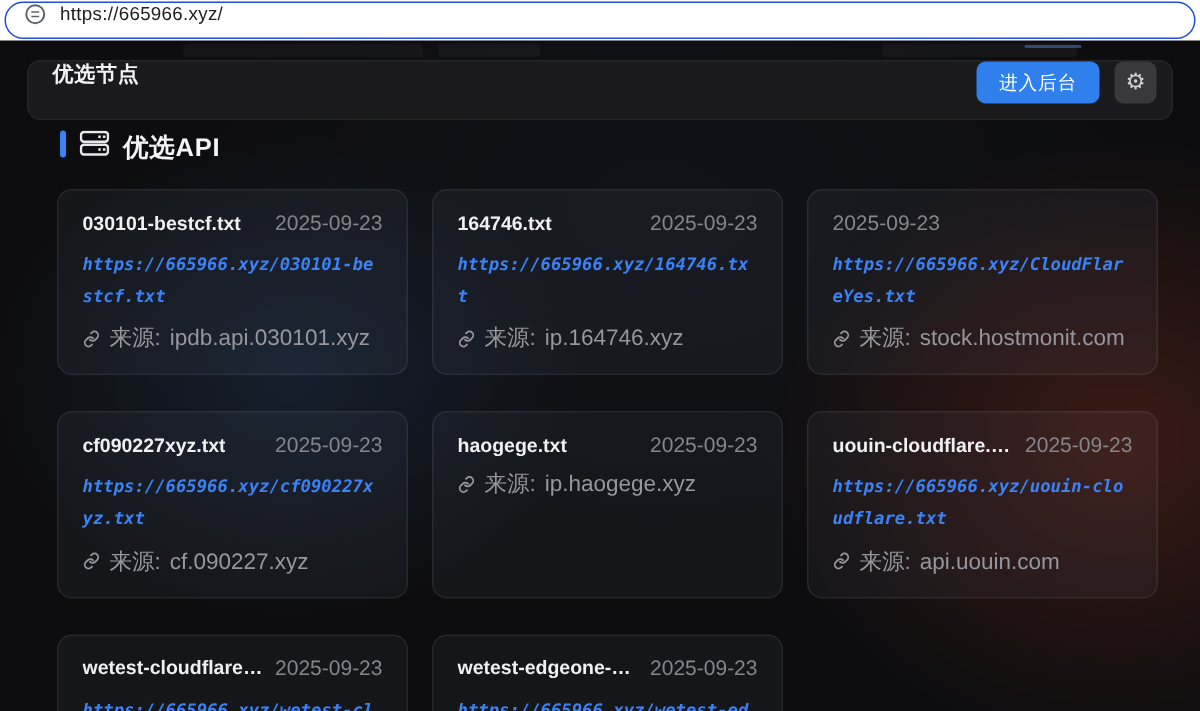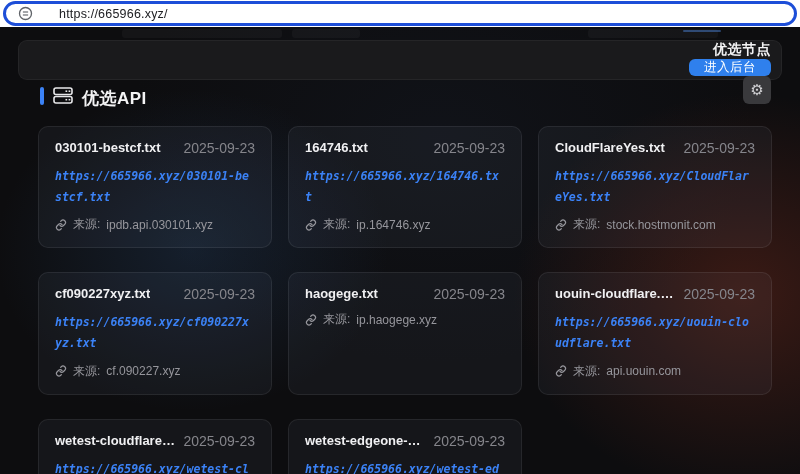--- a/index.html
+++ b/index.html
@@ -2,22 +2,22 @@
 <html><head>
 <meta charset="utf-8">
 <style>
   * { margin:0; padding:0; box-sizing:border-box; }
   html,body { width:800px; height:474px; overflow:hidden; background:#ffffff;
     font-family:"Liberation Sans", sans-serif; }
   .screen { position:relative; width:800px; height:474px; }
 
   
   .addressbar { position:absolute; left:3px; right:3px; top:1px; height:25px;
-    background:#ffffff; border:3px solid #1d4ed8; border-radius:13px;
-    display:flex; align-items:center; padding:0 12px; gap:26px; z-index:5; }
+    background:#ffffff; border:1px solid #1d4ed8; border-radius:13px;
+    display:flex; padding:0 12px; gap:9px; z-index:5; }
   .addressbar .site-icon { width:15px; height:15px; flex:0 0 auto; display:flex; }
   .addressbar .url-text { font-size:12.5px; color:#202124; letter-spacing:.2px; }
 
   
   .page { position:absolute; left:0; right:0; top:27px; bottom:0;
     background:
       radial-gradient(280px 230px at 24% 50%, rgba(40,72,112,0.30), rgba(40,72,112,0) 70%),
       radial-gradient(320px 280px at 93% 60%, rgba(122,44,28,0.42), rgba(122,44,28,0) 72%),
       radial-gradient(420px 300px at 55% 25%, rgba(28,38,58,0.22), rgba(28,38,58,0) 75%),
       #0d0d0f; }
@@ -25,51 +25,51 @@
   
   .remnant { position:absolute; border-radius:3px; background:rgba(255,255,255,0.035); }
   .remnant.r1 { left:122px; top:2px; width:160px; height:9px; }
   .remnant.r2 { left:292px; top:2px; width:68px;  height:9px; }
   .remnant.r3 { left:588px; top:2px; width:130px; height:9px; }
   .remnant.r4 { left:683px; top:3px; width:38px; height:2px; background:rgba(80,140,230,0.45); }
 
   
   .topbar { position:absolute; left:18px; top:13px; width:764px; height:40px;
     background:#1a1a1c; border:1px solid rgba(255,255,255,0.05); border-radius:9px;
-    display:flex; align-items:flex-end; padding:0 10px 0 16px;flex-direction:column; }
+    display:flex; align-items:flex-start; padding:0 10px 0 16px; }
   .topbar .title { font-size:14px; font-weight:bold; color:#f2f2f3; letter-spacing:.5px; }
   .topbar .spacer { flex:1; }
-  .btn-admin { height:44px; padding:0 15px; border:none; border-radius:6px;
+  .btn-admin { height:28px; padding:0 15px; border:none; border-radius:6px;
     background:#2f80ed; color:#ffffff; font-size:12.5px; letter-spacing:.5px;
     font-family:"Liberation Sans", sans-serif; cursor:pointer; }
   .btn-gear { width:28px; height:28px; margin-left:10px; border:none; border-radius:6px;
     background:#39393c; color:#cfcfd2; font-size:15px; line-height:28px; text-align:center;
     cursor:pointer; display:flex; align-items:center; justify-content:center; }
 
   
   .section-head { position:absolute; left:40px; top:60px; display:flex;
     align-items:flex-start; gap:9px; }
   .accent-bar { width:4px; height:18px; border-radius:2px; background:#3b82f6; }
   .server-icon { display:flex; }
   .section-title { font-size:17px; font-weight:bold; color:#f4f4f5; letter-spacing:.5px; }
 
   
   .grid { position:absolute; left:38px; top:99px; width:734px;
     display:grid; grid-template-columns:repeat(3, 1fr); column-gap:16px; row-gap:24px; }
   .card { background:rgba(165,185,215,0.055); border:1px solid rgba(255,255,255,0.075);
     border-radius:10px; padding:13px 16px 14px; }
-  .card-head { display:flex; align-items:flex-start; justify-content:space-between; gap:8px; }
+  .card-head { display:flex; align-items:center; justify-content:space-between; gap:8px; }
   .fname { font-size:13px; font-weight:bold; color:#f0f0f2; white-space:nowrap;
     overflow:hidden; text-overflow:ellipsis; }
   .fdate { font-size:14px; color:#85858b; flex:0 0 auto; }
   .furl { display:block; margin-top:10px; font-family:"DejaVu Sans Mono", monospace;
     font-size:11.5px; font-weight:bold; color:#3b82f6; text-decoration:none;
     word-break:break-all; line-height:1.8; cursor:pointer;font-style:italic; }
   .fsource { display:flex; align-items:center; gap:6px; margin-top:9px;
-    font-size:12px; color:#96969c;text-align:center; }
+    font-size:15px; color:#96969c;text-align:center; }
   .fsource svg { flex:0 0 auto; }
 </style>
 </head>
 <body>
 
 <div class="screen">
 
   <div class="addressbar">
     <span class="site-icon">
       <svg width="15" height="15" viewBox="0 0 16 16">
@@ -140,21 +140,20 @@
         <path d="M10 13a5 5 0 0 0 7.07 0l2.5-2.5a5 5 0 0 0-7.07-7.07l-1.2 1.2"></path>
         <path d="M14 11a5 5 0 0 0-7.07 0l-2.5 2.5a5 5 0 0 0 7.07 7.07l1.2-1.2"></path>
       </svg>
       <span>来源:</span>
       <span>ip.164746.xyz</span>
     </div>
   </div>
 
   <div class="card">
     <div class="card-head">
-      <span class="fname">CloudFlareYes.txt</span>
       <span class="fdate">2025-09-23</span>
     </div>
     <a class="furl">https://665966.xyz/CloudFlareYes.txt</a>
     <div class="fsource">
       <svg width="12" height="12" viewBox="0 0 24 24" fill="none" stroke="#96969c" stroke-width="2.4" stroke-linecap="round">
         <path d="M10 13a5 5 0 0 0 7.07 0l2.5-2.5a5 5 0 0 0-7.07-7.07l-1.2 1.2"></path>
         <path d="M14 11a5 5 0 0 0-7.07 0l-2.5 2.5a5 5 0 0 0 7.07 7.07l1.2-1.2"></path>
       </svg>
       <span>来源:</span>
       <span>stock.hostmonit.com</span>

